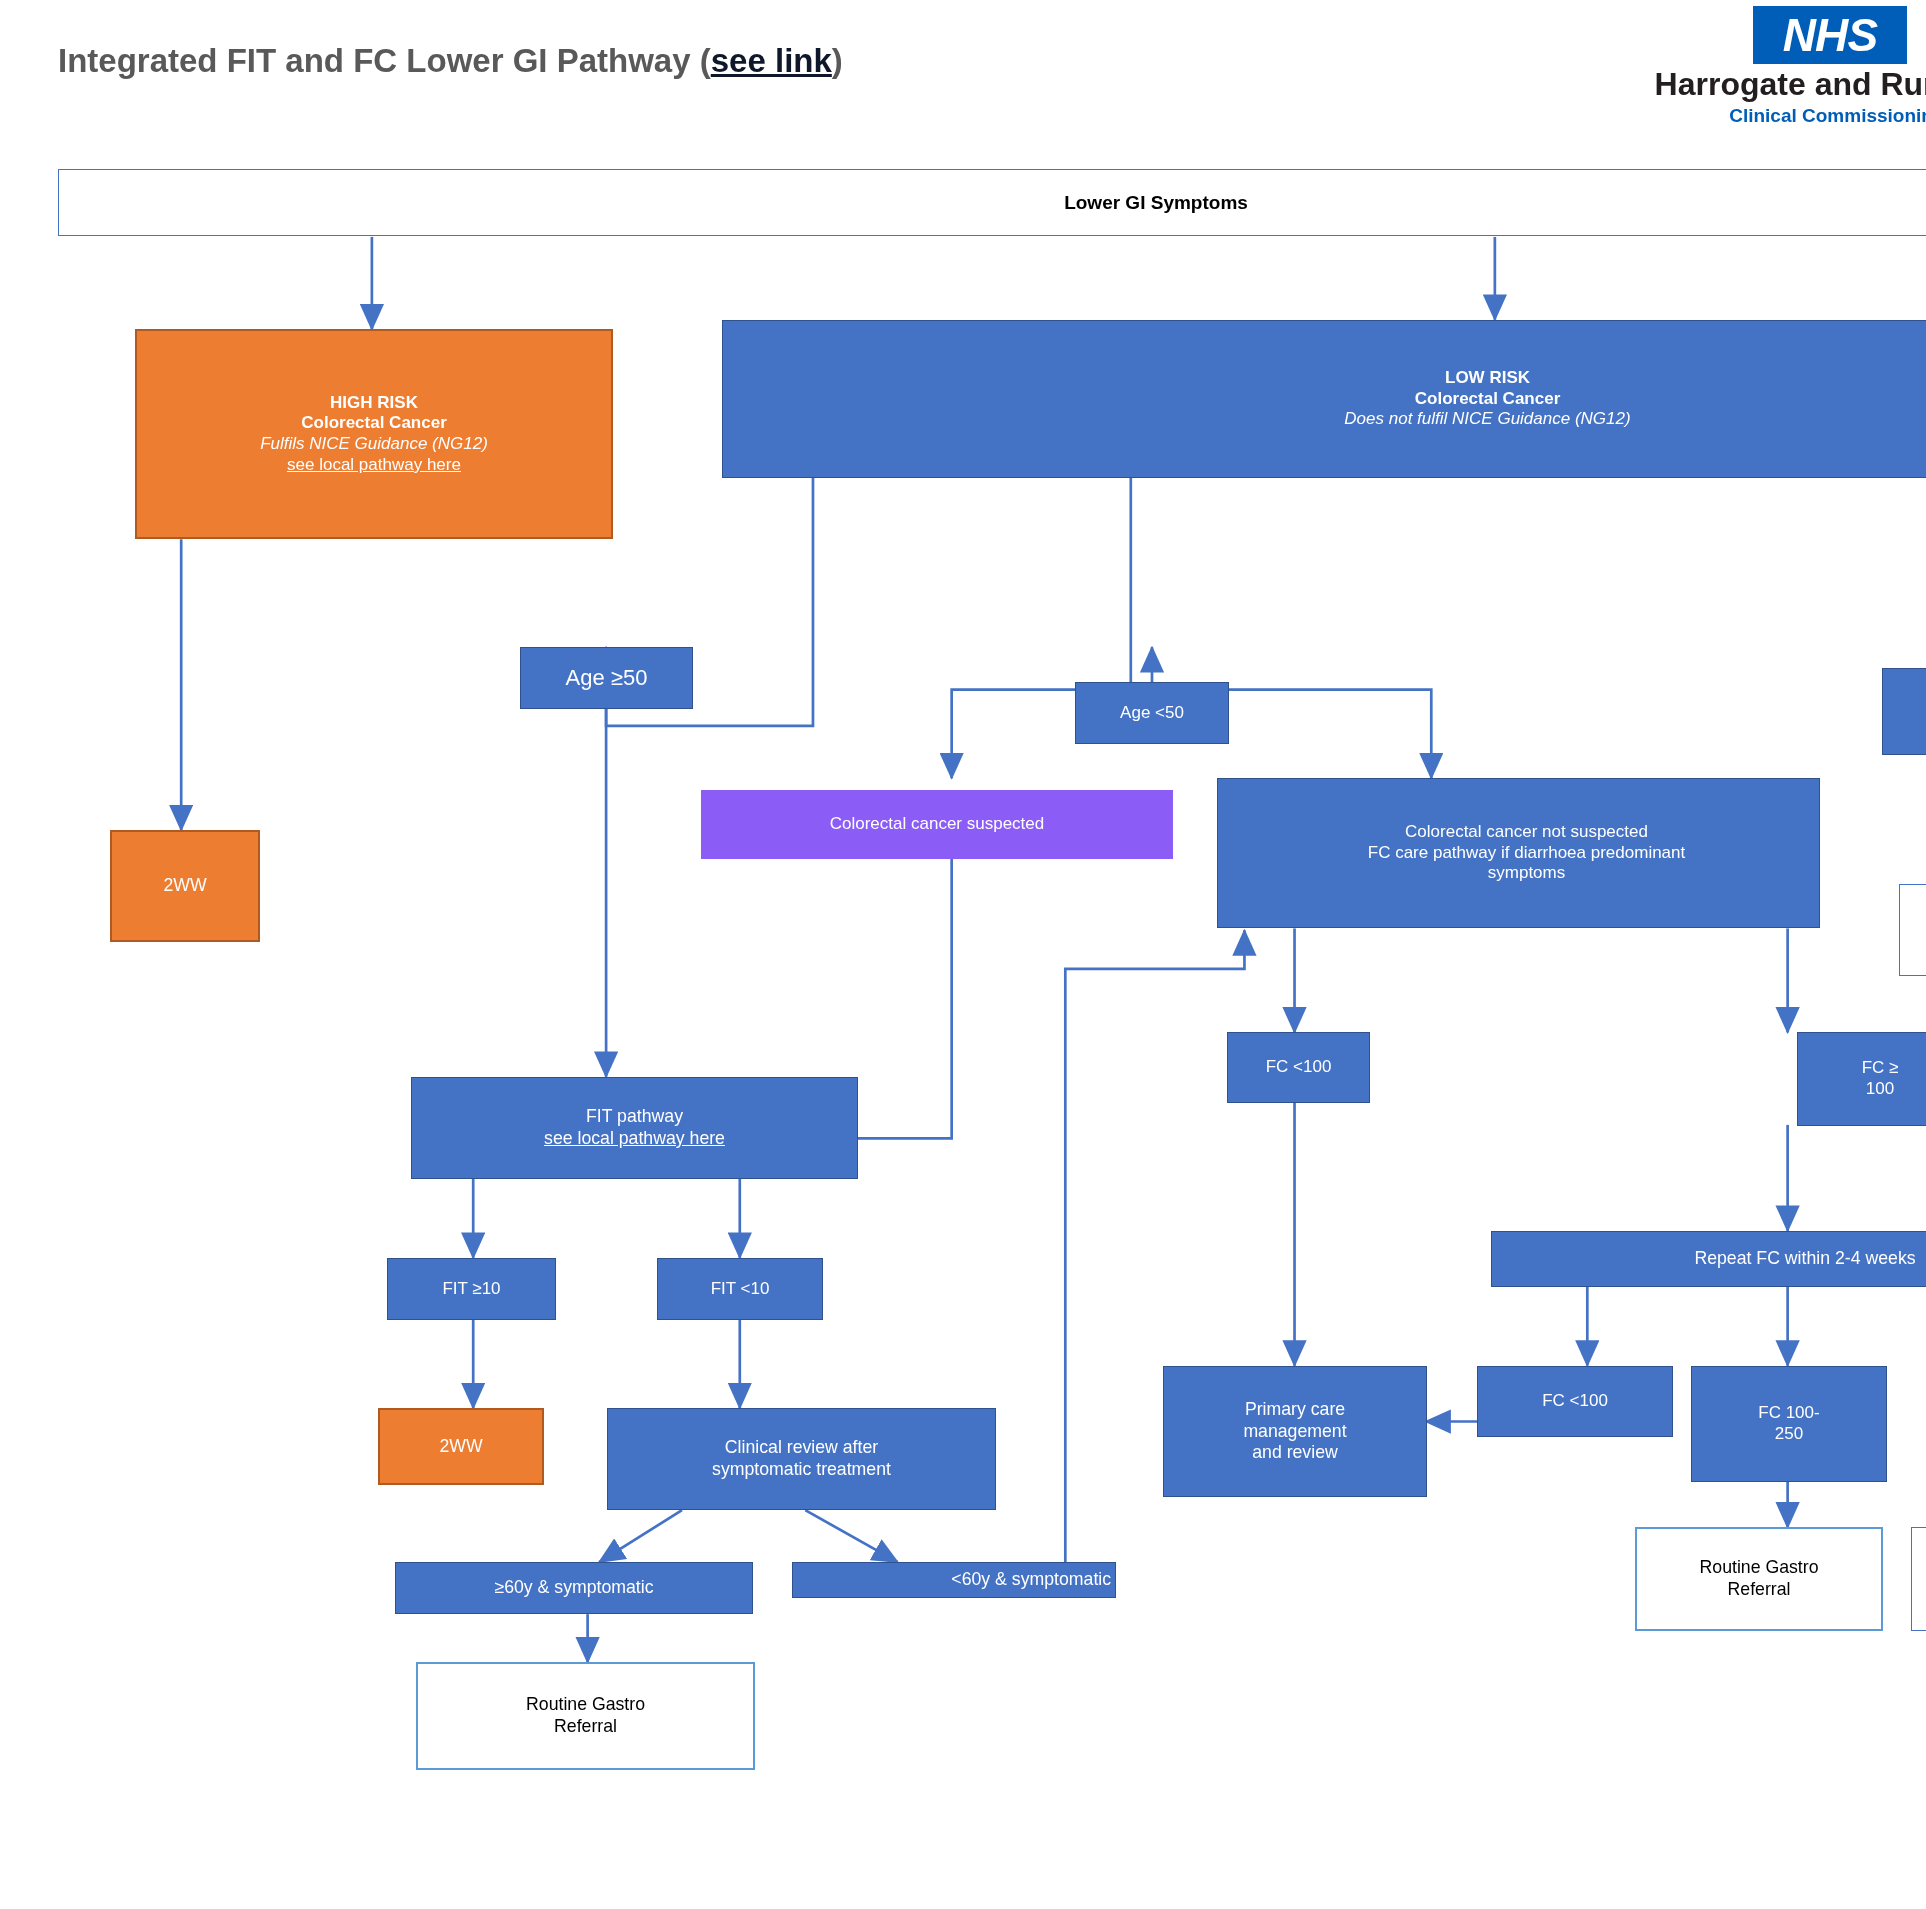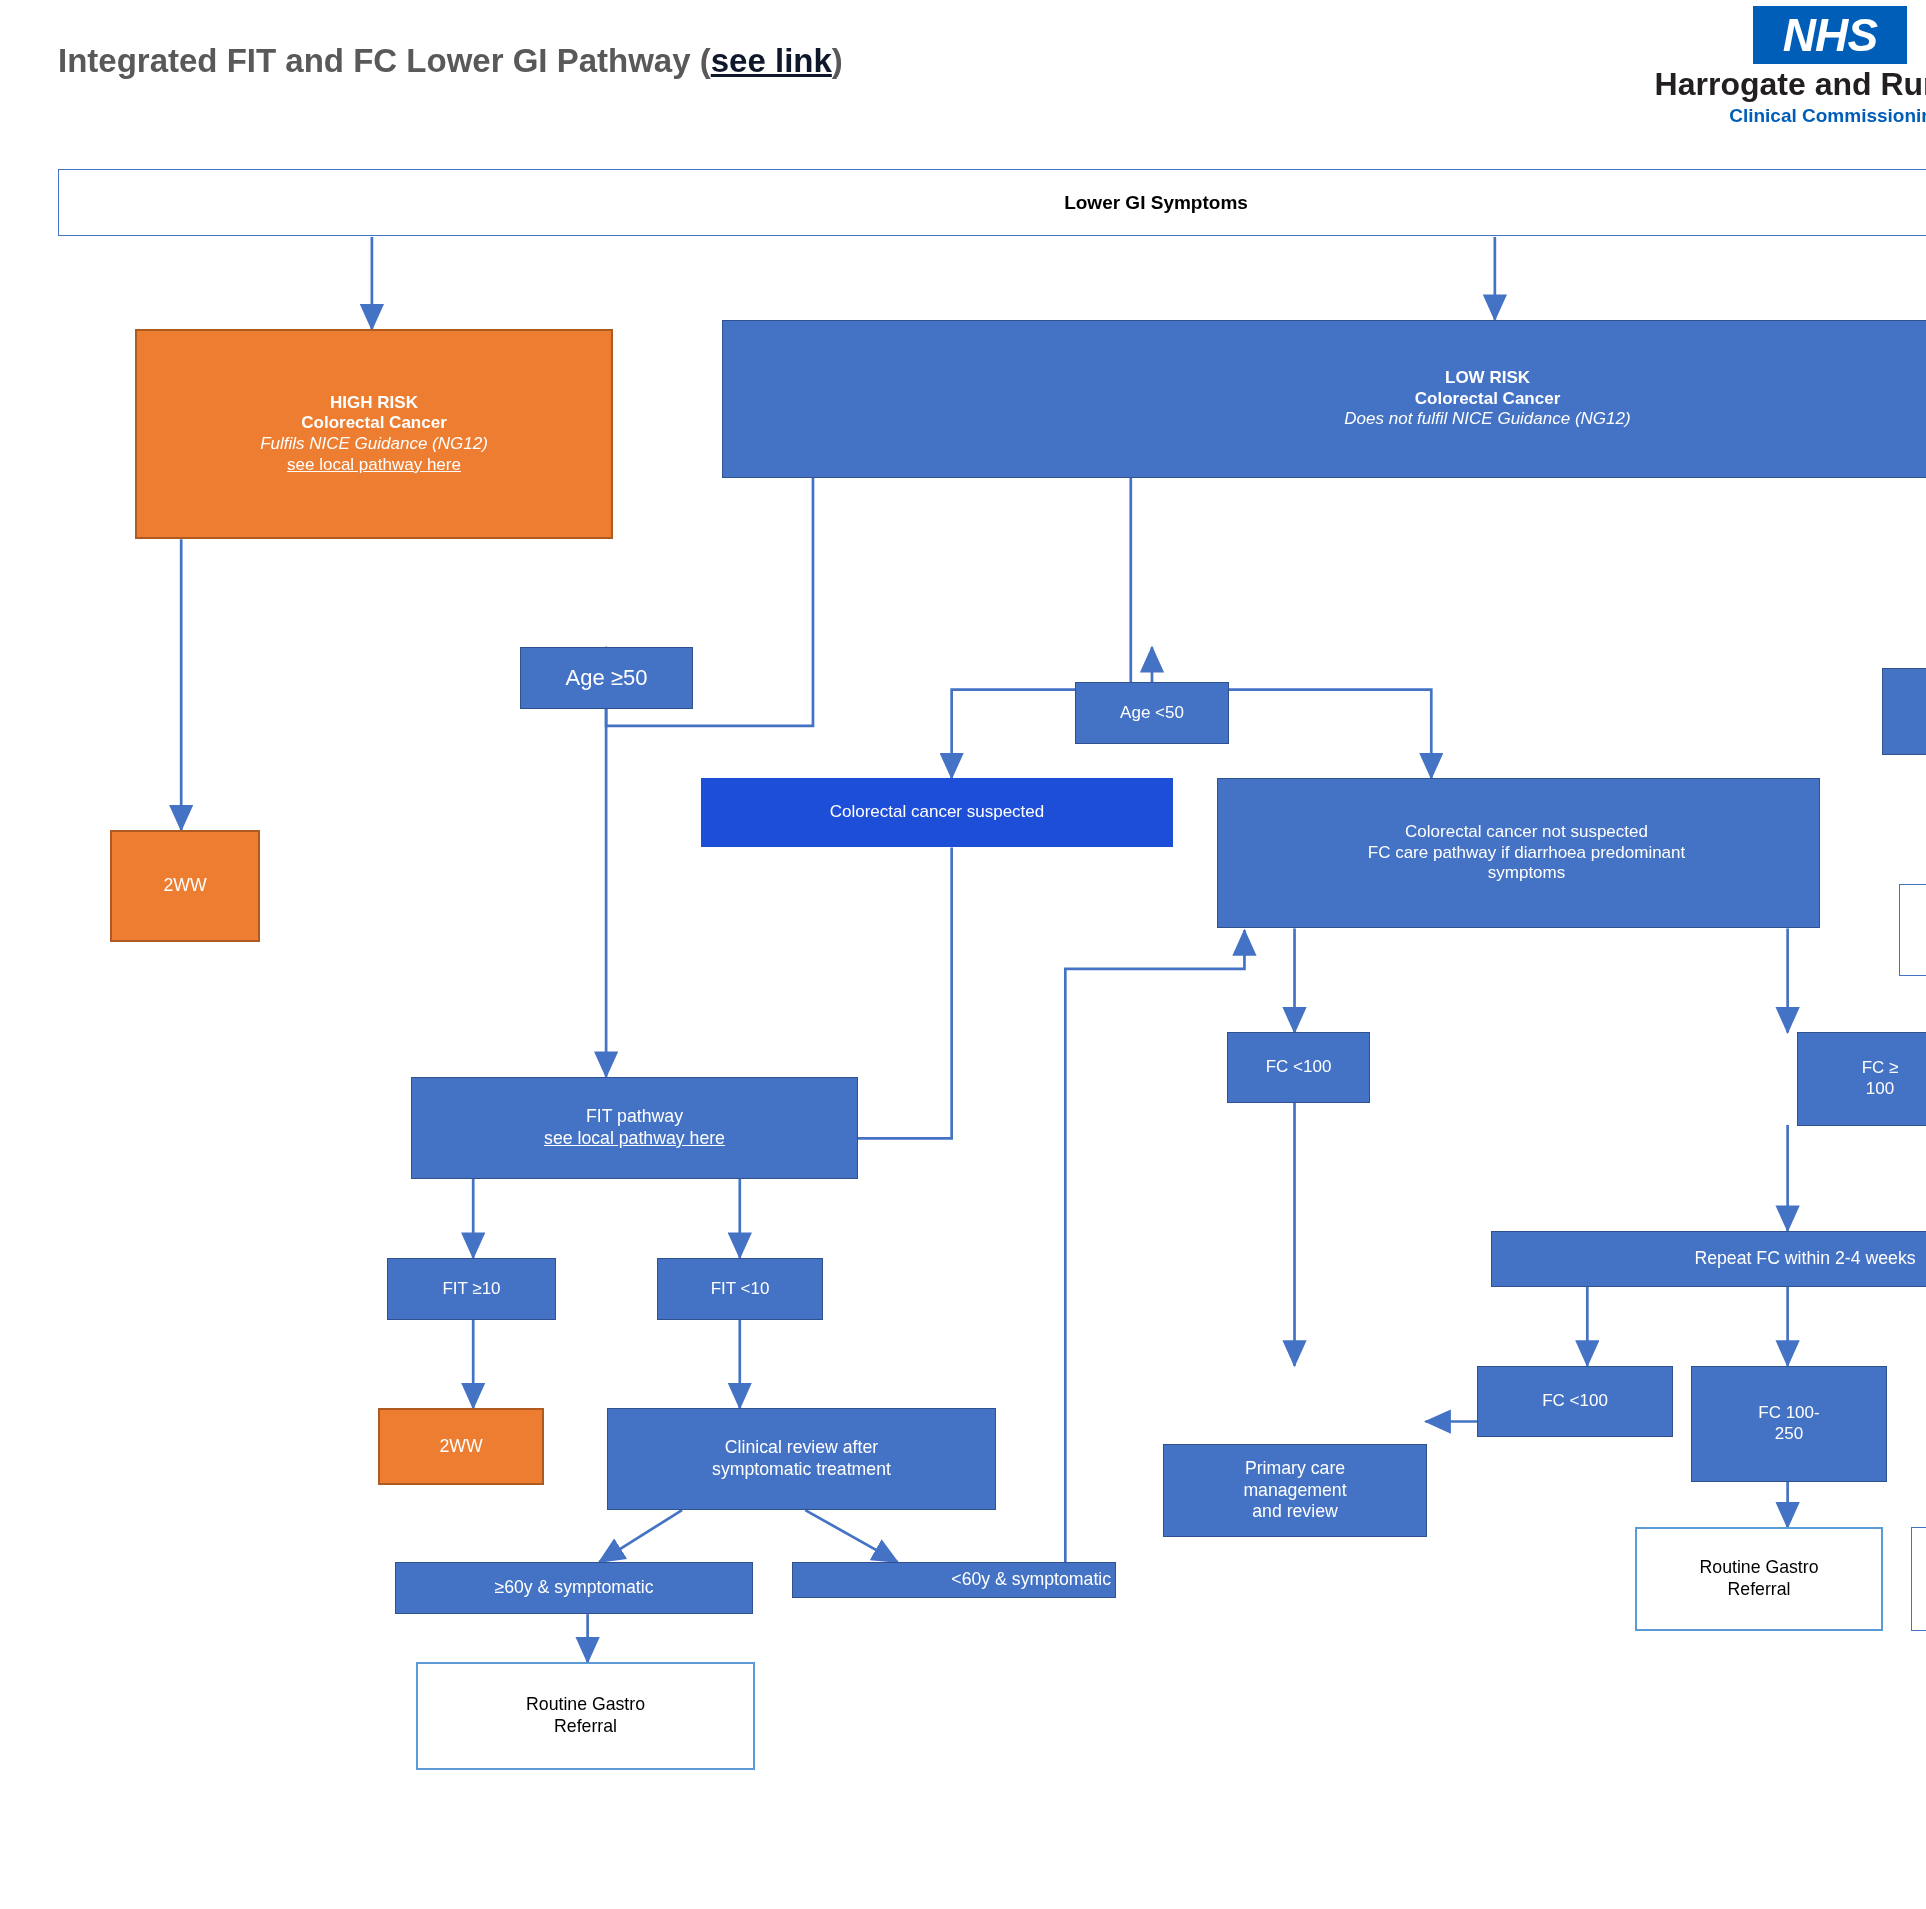--- a/index.html
+++ b/index.html
@@ -24,21 +24,21 @@
 
   
   .node{
     position:absolute;box-sizing:border-box;
     display:flex;align-items:center;justify-content:center;
     text-align:center;line-height:1.22;
   }
   .node .txt{width:100%;padding:0 3.9px;}
   .blue      {background:#4472C4;border:1.9px solid #2F528F;color:#ffffff;}
   .orange    {background:#ED7D31;border:2.3px solid #AE5A21;color:#ffffff;}
-  .grey      {background:#1d4ed8;border:0;color:#ffffff;}
+  .grey      {background:#8b5cf6;border:0;color:#ffffff;margin-top:12px;}
   .whitebox  {background:#ffffff;border:1.9px solid #4472C4;color:#000000;}
   .whitebox-lt{background:#ffffff;border:2.3px solid #5B9BD5;color:#000000;}
   .whitebox-hdr{background:#ffffff;border:1.5px solid #4472C4;color:#000000;}
   .redtext   {color:#FF0000;}
   .bold      {font-weight:700;}
   .ital      {font-style:italic;}
   .ul        {text-decoration:underline;}
 
   
   #wires{position:absolute;left:0;top:0;width:2705px;height:1910px;pointer-events:none;}
@@ -219,21 +219,21 @@
     <div class="txt">2WW</div>
   </div>
 
   <div class="node blue" style="left:607px;top:1408px;width:389px;height:102px;font-size:17.7px;">
     <div class="txt">
       <div>Clinical review  after</div>
       <div>symptomatic treatment</div>
     </div>
   </div>
 
-  <div class="node blue" style="left:1163px;top:1444px;width:264px;height:93px;font-size:17.7px;">
+  <div class="node blue" style="left:1163px;top:1366px;width:264px;height:131px;font-size:17.7px;">
     <div class="txt">
       <div>Primary care</div>
       <div>management</div>
       <div>and review</div>
     </div>
   </div>
 
   <div class="node blue" style="left:1477px;top:1366px;width:196px;height:71px;font-size:17px;">
     <div class="txt">FC &lt;100</div>
   </div>

